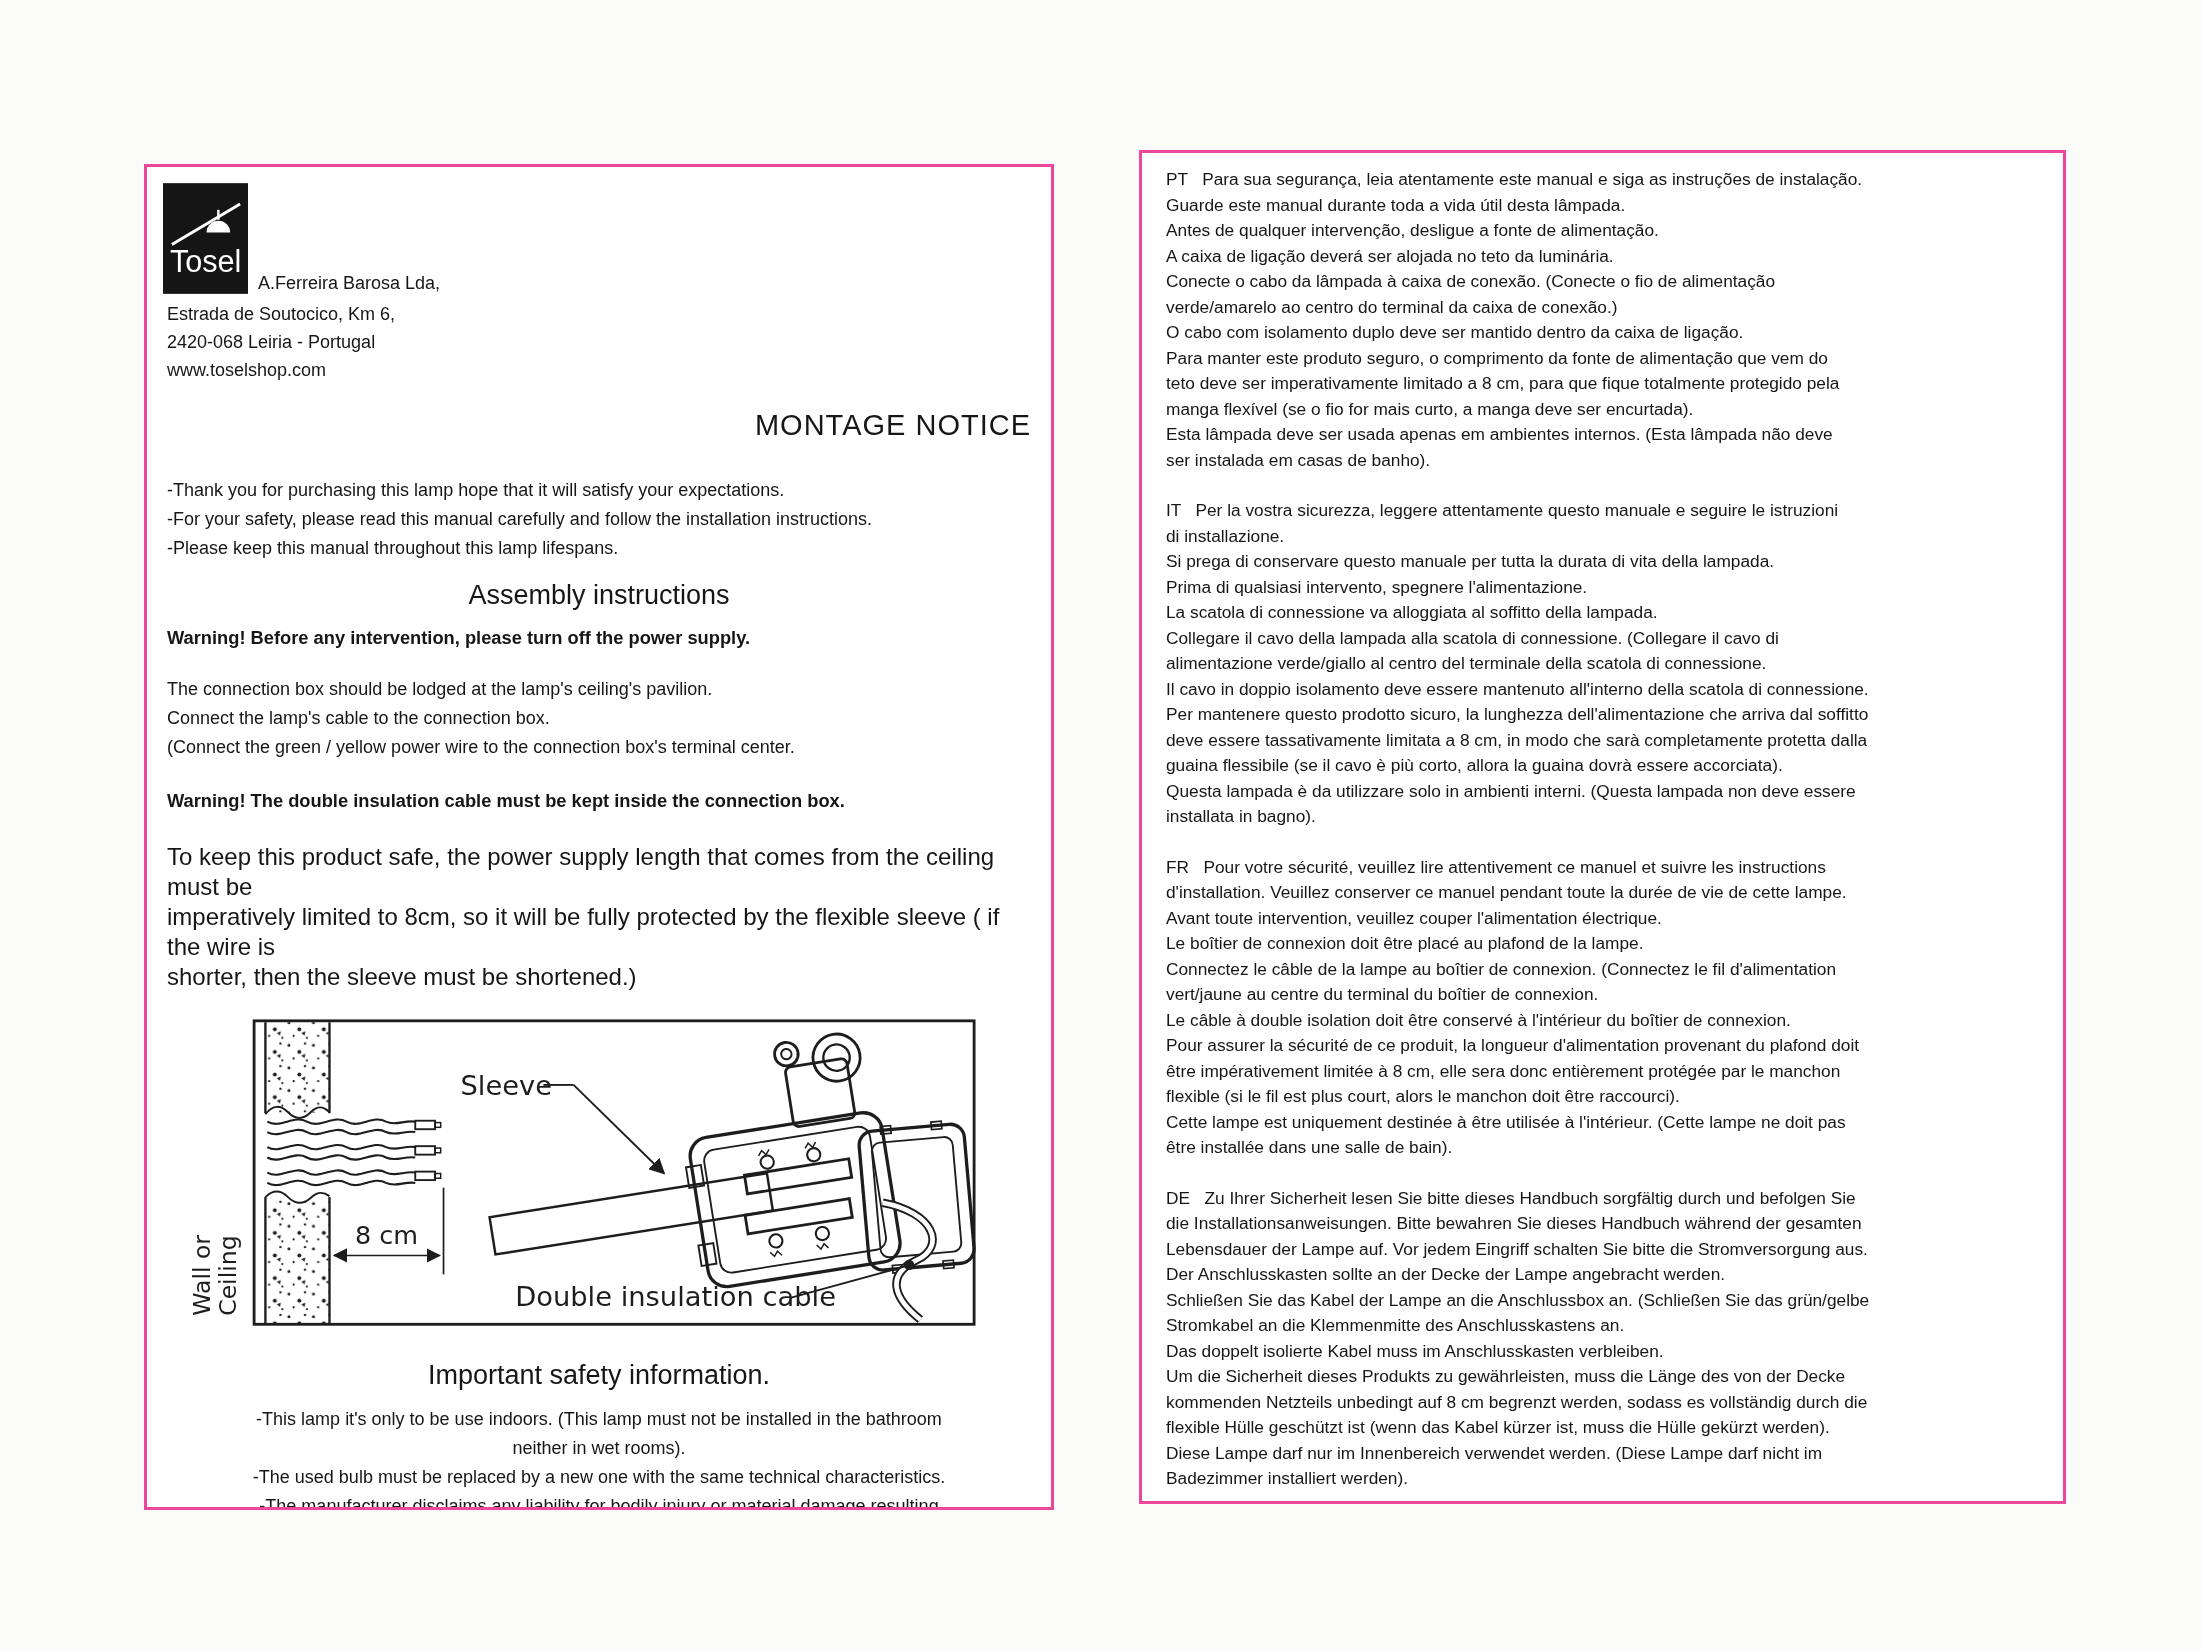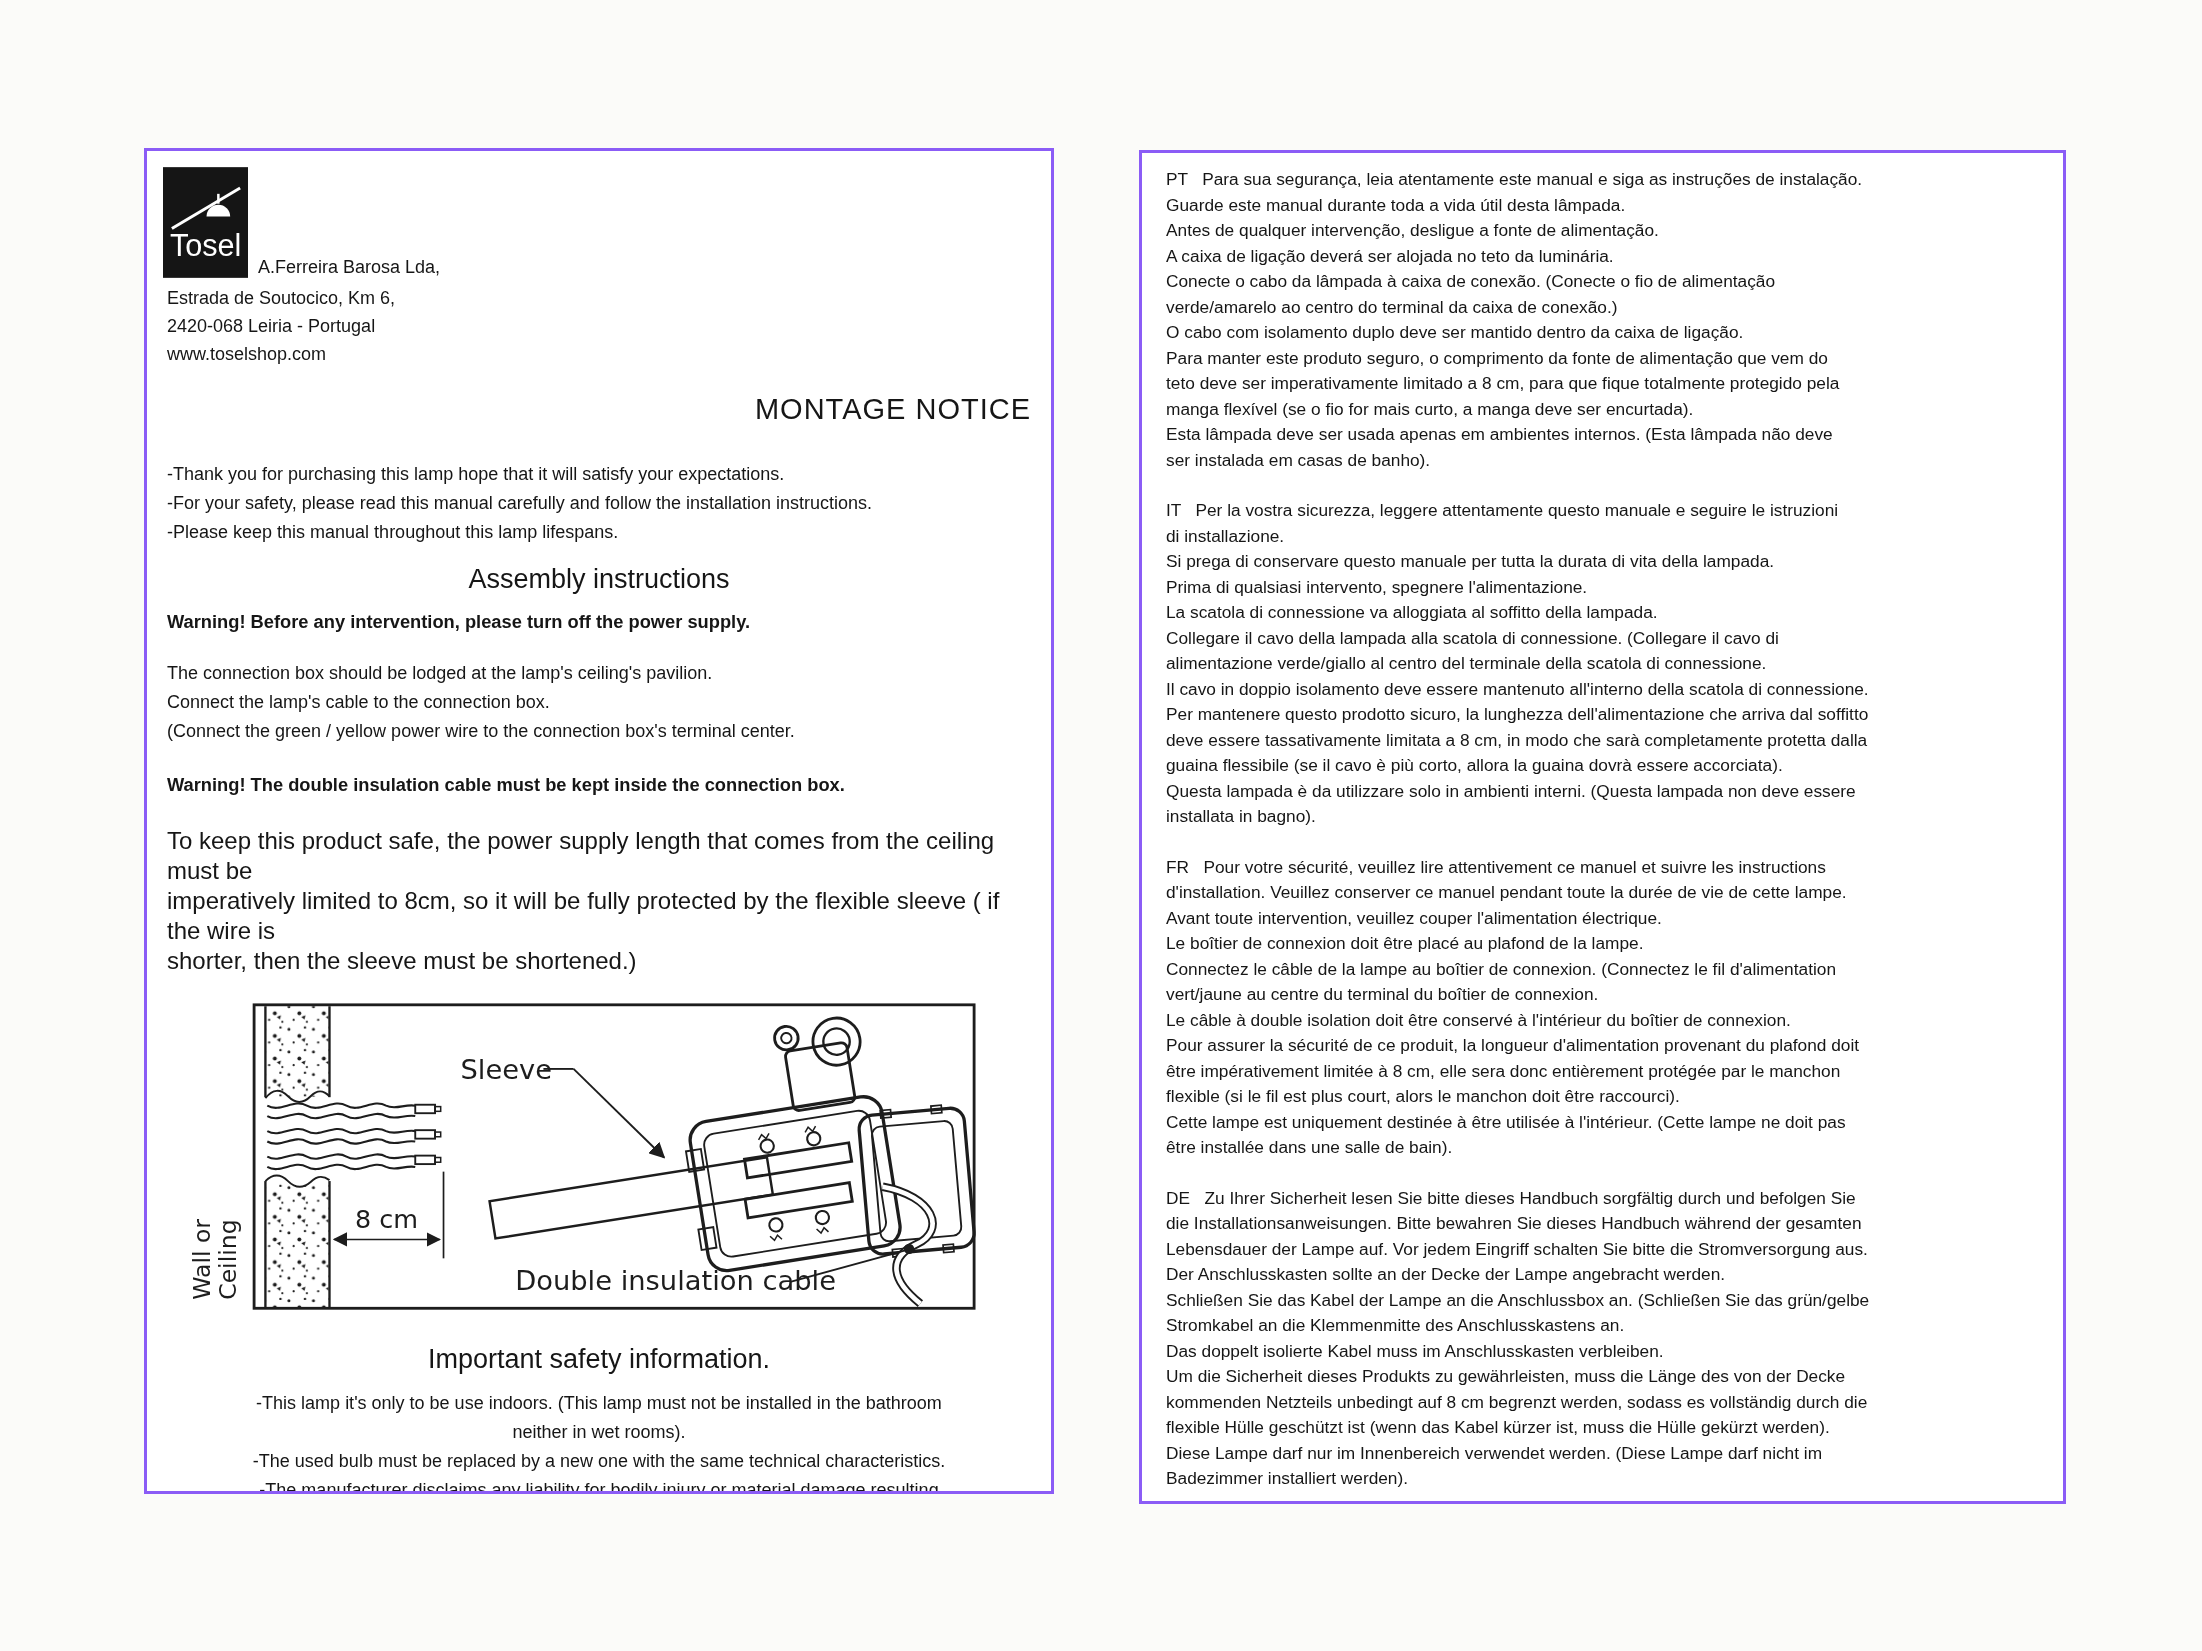--- a/index.html
+++ b/index.html
@@ -7,25 +7,25 @@
     width:2203px;height:1651px;
     background:#fbfbf9;
     font-family:"Liberation Sans","DejaVu Sans",sans-serif;
     color:#161616;
     position:relative;
     -webkit-font-smoothing:antialiased;
   }
   .page{
     position:absolute;
     background:#ffffff;
-    border:3px solid #8b5cf6;
+    border:3px solid #ec4899;
     box-sizing:border-box;
     overflow:hidden;
   }
-  #left-page{left:144px;top:148px;width:910px;height:1346px;padding:12px 20px 0 20px;}
+  #left-page{left:144px;top:164px;width:910px;height:1346px;padding:12px 20px 0 20px;}
   #right-page{left:1139px;top:150px;width:927px;height:1354px;padding:14px 10px 0 24px;}
 
   .pre{white-space:pre-wrap;}
   .center{text-align:center;}
 
   
   .logo-row{position:relative;height:117px;}
   .logo-box{position:absolute;left:-4px;top:4px;width:85px;height:111px;}
   .company{position:absolute;left:91px;bottom:2px;font-size:18px;}
   .address{margin-top:4px;font-size:18px;line-height:28px;}

